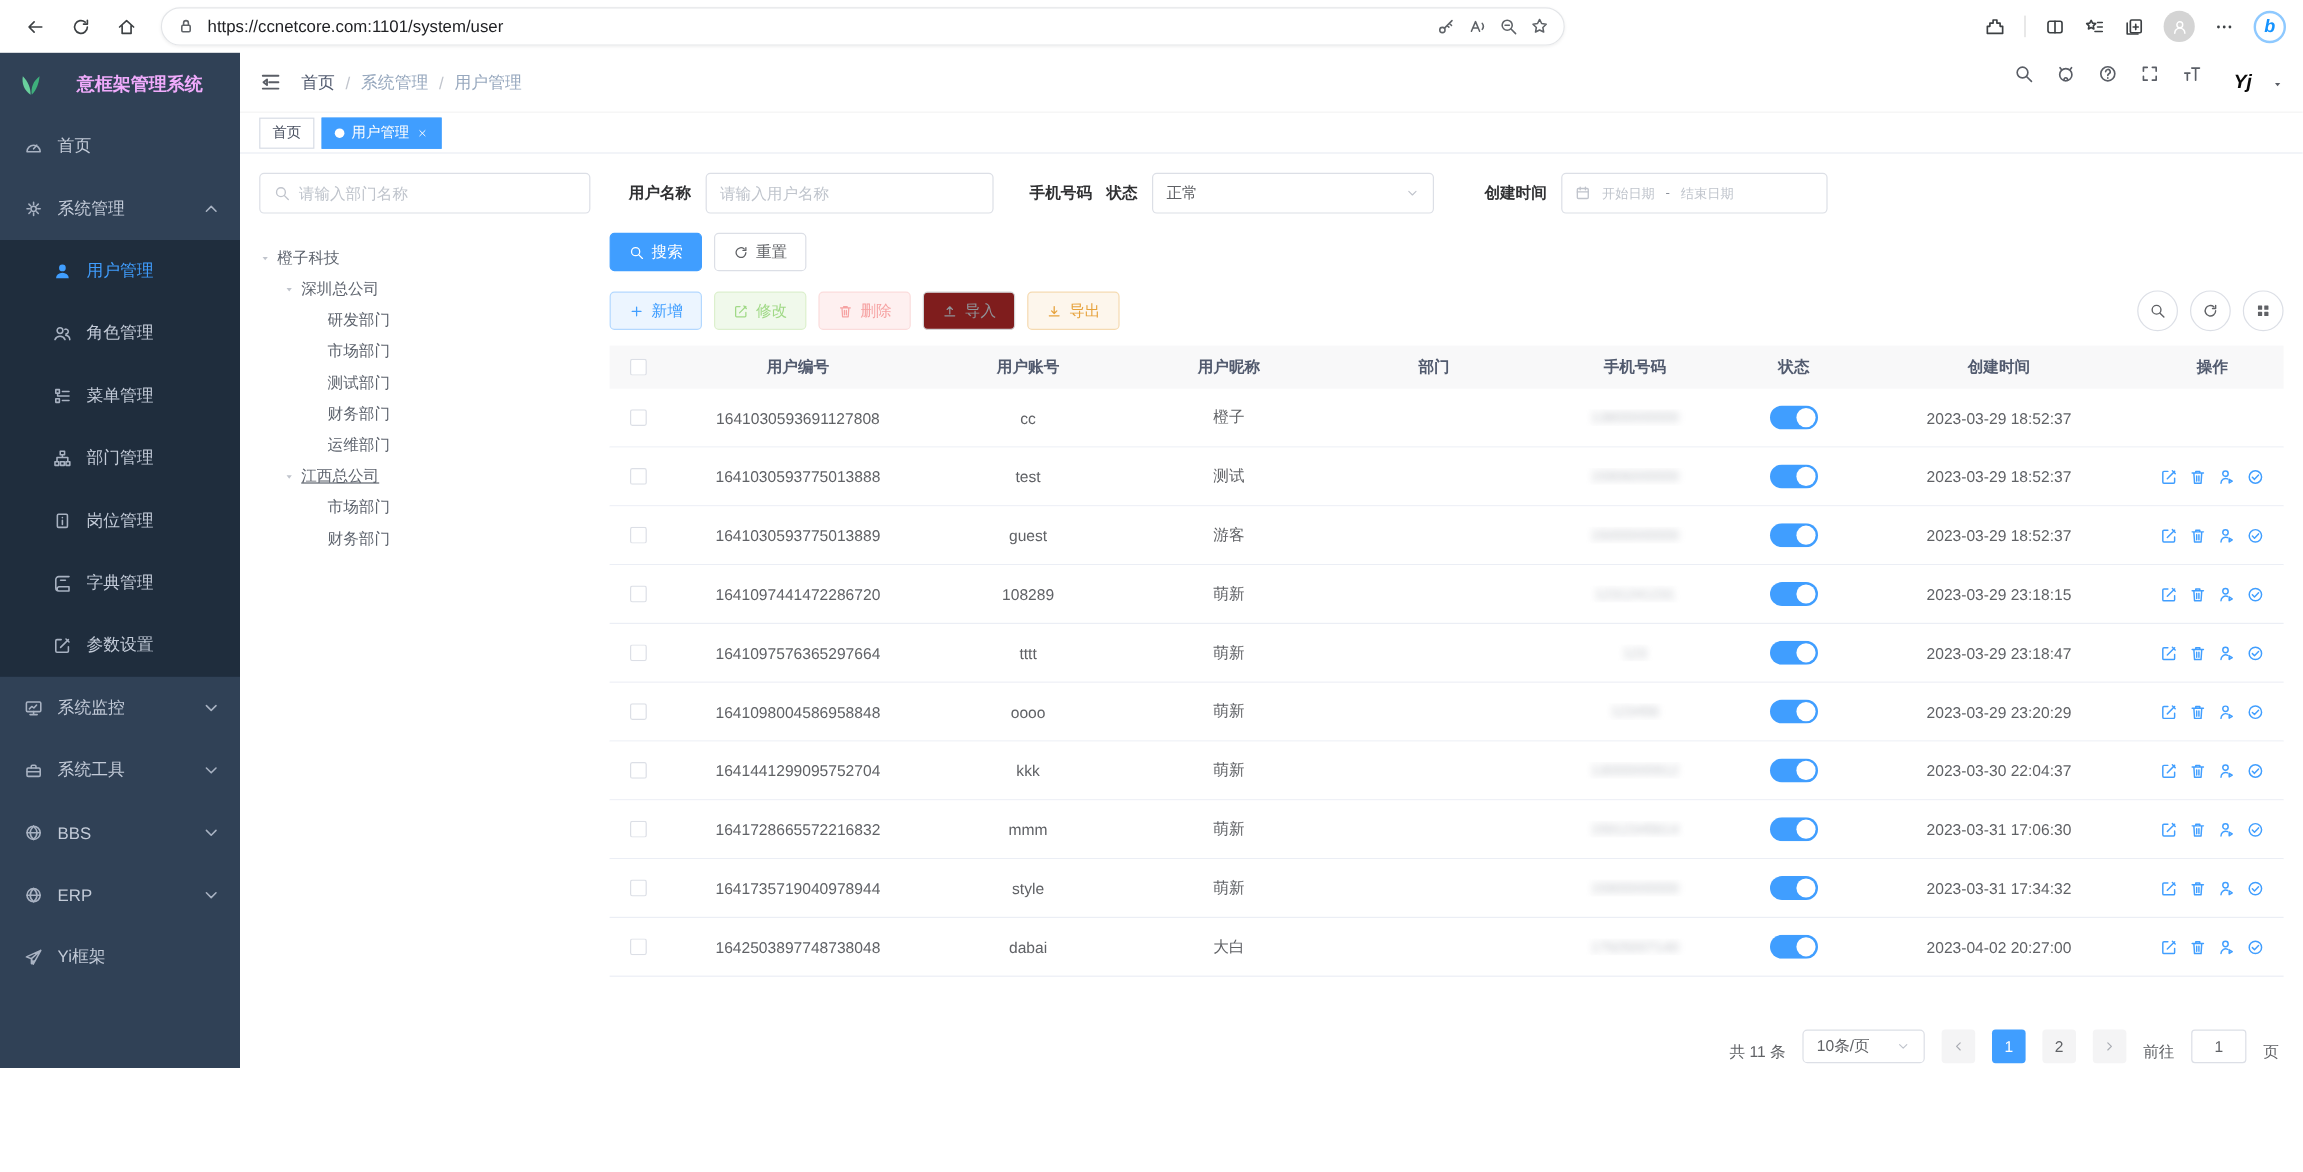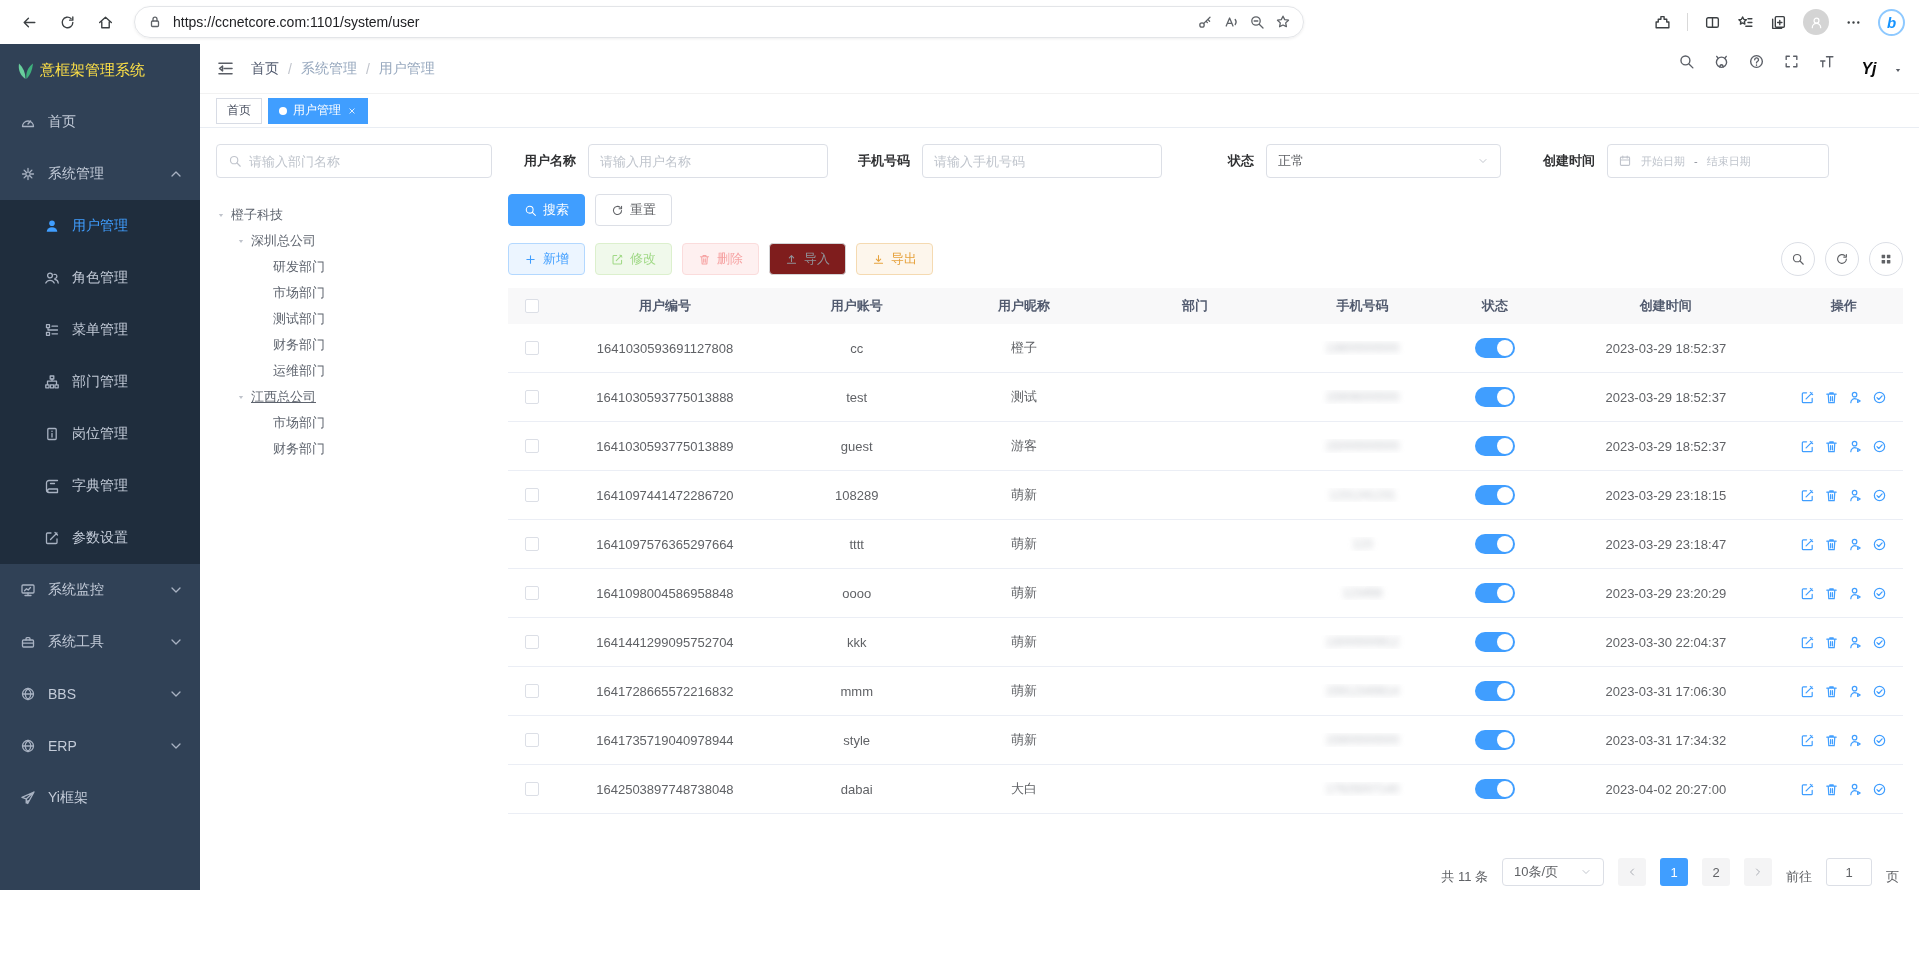--- a/index.html
+++ b/index.html
@@ -17,21 +17,21 @@
   .pill .pic{font-size:16px;color:#5f6368;background:none;border:none;display:flex;cursor:pointer}
   .right-ics{margin-left:auto;display:flex;align-items:center;gap:16px;color:#3c4043;font-size:17px}
   .right-ics .pic{background:none;border:none;color:#3c4043;font-size:17px;display:flex;cursor:pointer}
   .divider{width:1px;height:18px;background:#d9d9d9}
   .avatar-person{width:26px;height:26px;border-radius:50%;background:#d4d4d4;color:#fff;display:flex;align-items:center;justify-content:center;font-size:15px}
   .copilot{width:27px;height:27px;border-radius:50%;border:2px solid #8ec9ff;color:#1493ff;font-weight:bold;font-style:italic;display:flex;align-items:center;justify-content:center;font-size:15px;background:#fff;cursor:pointer}
 
   
   .app{flex:1;display:flex;min-height:0}
   .sidebar{width:200px;background:#304156;color:#c3cbd8;flex-shrink:0;overflow:hidden}
-  .logo{height:52px;display:flex;align-items:center;gap:2px;padding:0 14px;color:#fde047;font-weight:normal;font-size:15px}
+  .logo{height:52px;display:flex;align-items:center;gap:26px;padding:0 14px;color:#f0abfc;font-weight:bold;font-size:15px}
   .logo .ic{font-size:24px}
   .s-item{height:52px;display:flex;align-items:center;gap:12px;padding:0 16px 0 20px;font-size:14px;cursor:pointer}
   .s-item .ic{font-size:16px;color:#a8b2c2}
   .s-arrow{margin-left:auto;font-size:11px;color:#a8b2c2}
   .submenu{background:#1f2d3d}
   .submenu .s-item{padding-left:44px}
   .s-item.active{color:#409eff}
   .s-item.active .ic{color:#409eff}
 
   .main{flex:1;display:flex;flex-direction:column;background:#fff;min-width:0}
@@ -489,23 +489,20 @@
                   <path d="M10.3 10.3L14 14"></path>
                 </svg>
               </span>
             <input placeholder="请输入部门名称" style="">
           </div>
           <span class="f-label">用户名称</span>
           <div class="input f-user">
             <input placeholder="请输入用户名称" style="">
           </div>
           <span class="f-label">手机号码</span>
-          <div class="input f-phone">
-            <input placeholder="请输入手机号码" style="">
-          </div>
           <span class="f-label">状态</span>
           <div class="select f-status">
             <span>正常</span>
             <span class="ic sel-caret">
                 <svg viewBox="0 0 16 16" fill="none" stroke="currentColor" stroke-width="1.3" stroke-linecap="round" stroke-linejoin="round">
                   <path d="M4 6l4 4 4-4"></path>
                 </svg>
               </span>
           </div>
           <span class="f-label">创建时间</span>

